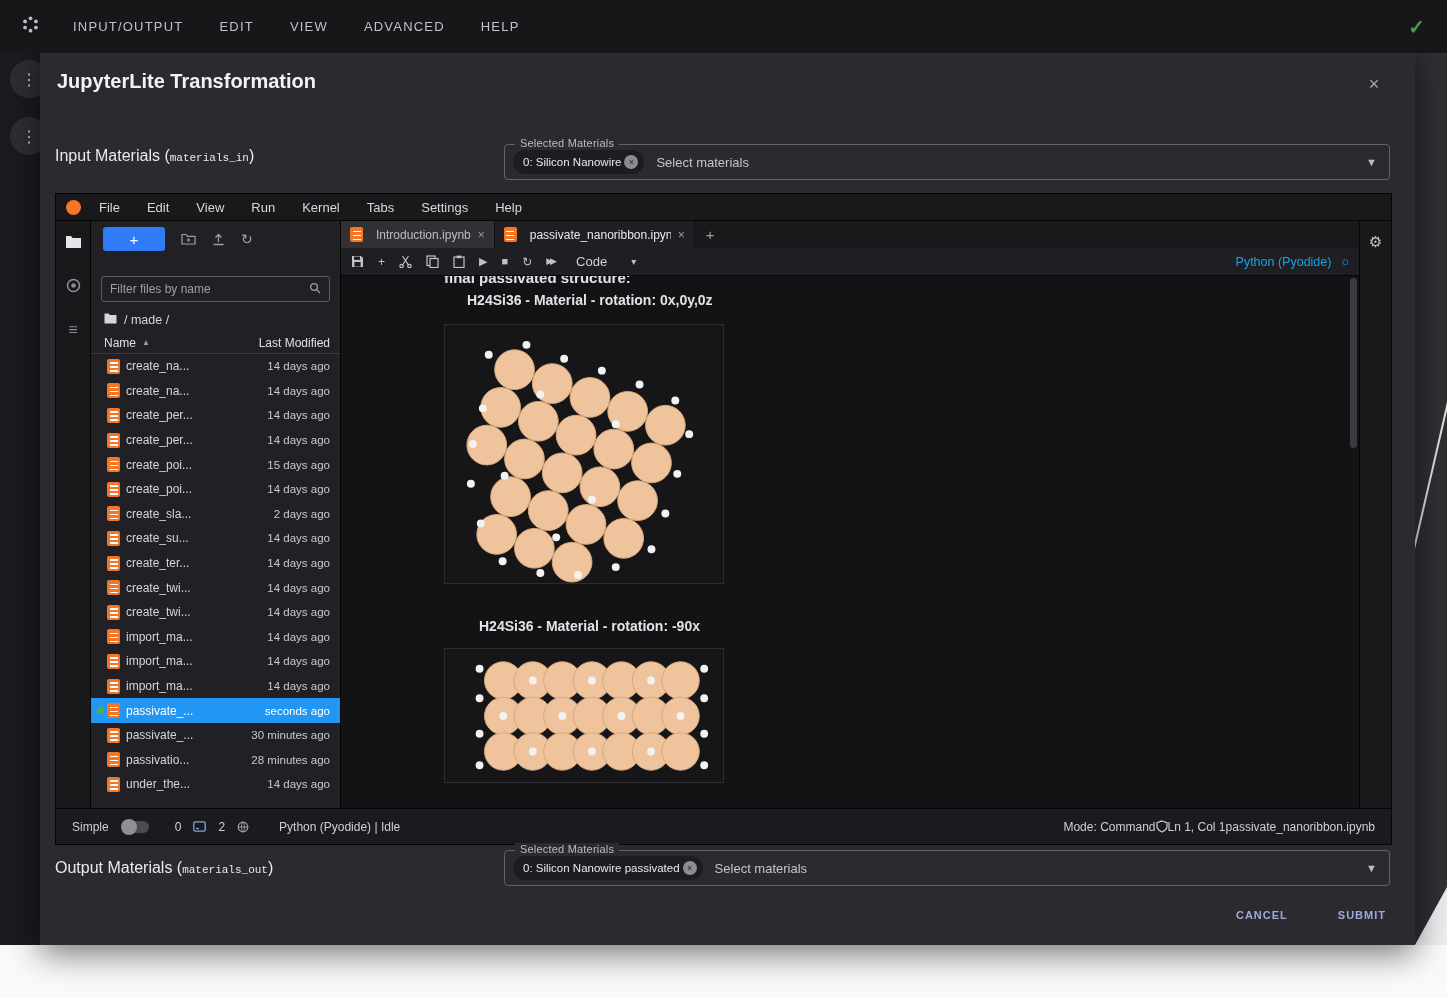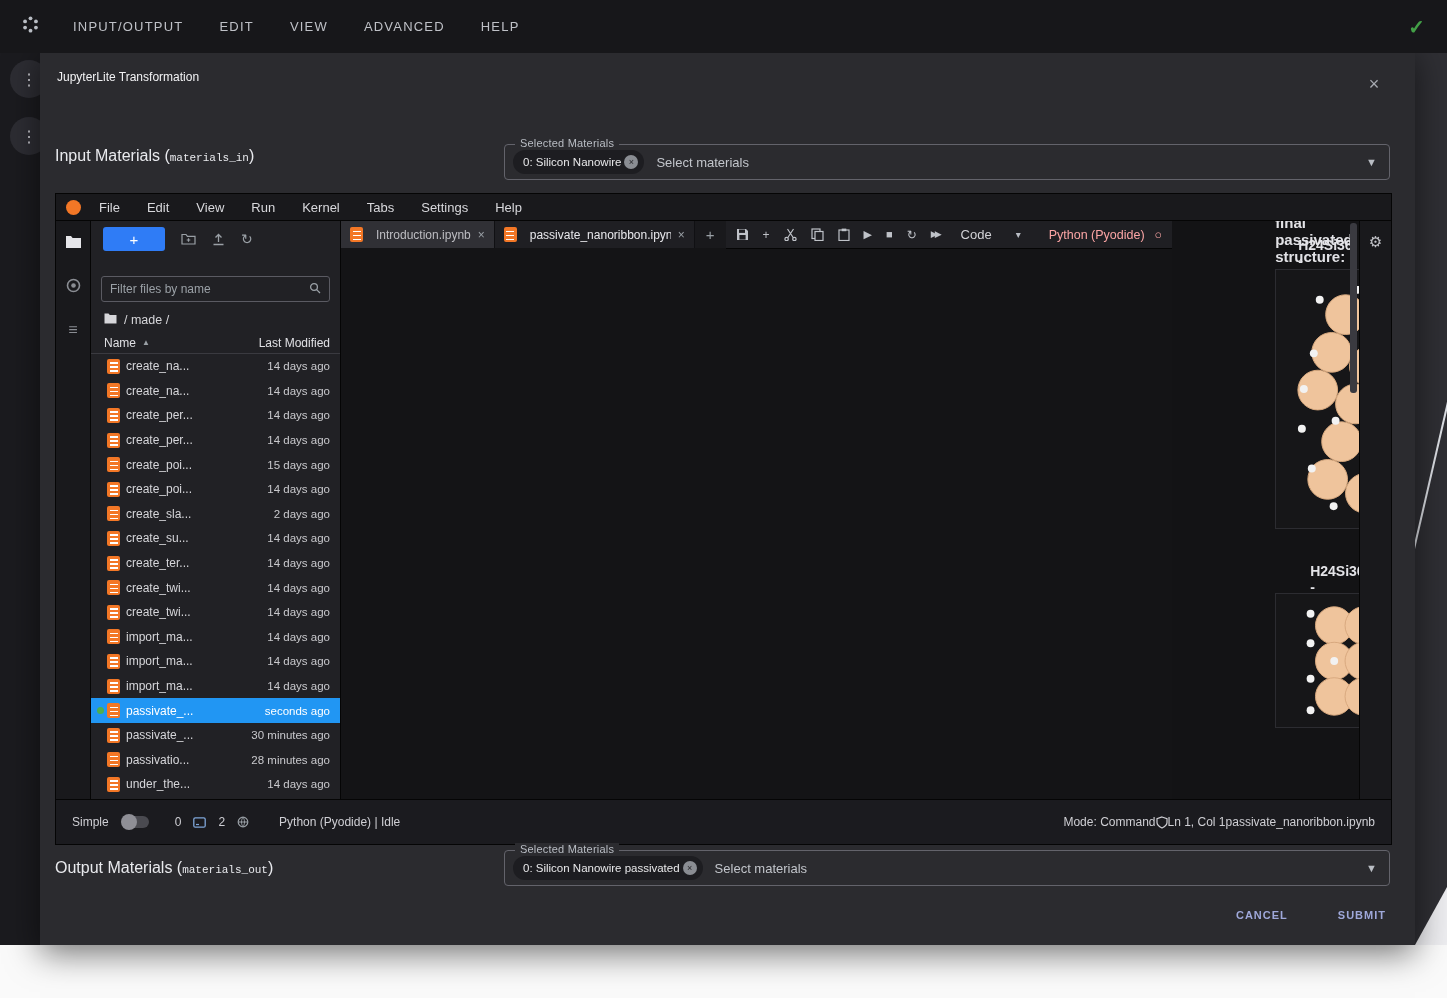--- a/index.html
+++ b/index.html
@@ -10,21 +10,21 @@
 .tmenus{display:flex;gap:36px;margin-left:34px}
 .tmenu{color:#bfc1c7;font-size:13px;letter-spacing:1.2px;cursor:pointer}
 .tcheck{margin-left:auto;color:#43a047;font-size:20px;font-weight:bold;cursor:pointer}
 .fab{position:absolute;left:10px;width:38px;height:38px;border-radius:50%;background:#2d2d33;color:#d0d0d6;display:flex;align-items:center;justify-content:center;font-size:16px;z-index:1}
 .bottom-strip{position:absolute;left:0;top:945px;width:100%;height:53px;background:#fafafa;z-index:0}
 .right-strip{position:absolute;left:1415px;top:48px;width:32px;height:897px;background:#2f2f34;z-index:1;overflow:hidden}
 .diag{position:absolute;left:15px;top:320px;width:2px;height:215px;background:#dde0e5;transform:rotate(13deg)}
 .corner{position:absolute;bottom:0;right:0;width:0;height:0;border-left:32px solid transparent;border-bottom:58px solid #ededf0}
 
 .modal{position:absolute;left:40px;top:48px;width:1375px;height:897px;background:#2b2b2f;z-index:2;box-shadow:0 8px 32px rgba(0,0,0,.55)}
-.dlg-title{position:absolute;left:17px;top:22px;font-size:12px;font-weight:400;color:#f2f2f4}
+.dlg-title{position:absolute;left:17px;top:22px;font-size:20px;font-weight:700;color:#f2f2f4}
 .dlg-close{position:absolute;left:1322px;top:26px;color:#a7aab1;font-size:18px;cursor:pointer;width:24px;text-align:center}
 .mat-label{position:absolute;left:15px;font-size:16px;color:#e9eaee}
 .mat-label code{font-family:Liberation Mono, monospace;font-size:11px}
 .matselect{position:absolute;left:464px;width:886px;height:36px;border:1px solid #63636b;border-radius:4px;display:flex;align-items:center;padding:0 34px 0 8px;cursor:pointer}
 .matselect .legend{position:absolute;top:-8px;left:10px;font-size:11px;color:#b9bdc4;background:#2b2b2f;padding:0 5px;letter-spacing:.2px}
 .chip{display:flex;align-items:center;gap:3px;background:#1d1d21;border-radius:12px;height:24px;padding:0 6px 0 10px;color:#e8e8ea;font-size:11.5px;white-space:nowrap}
 .chipx{width:14px;height:14px;border-radius:50%;background:#8a8d93;color:#26262a;font-size:9px;display:flex;align-items:center;justify-content:center;cursor:pointer}
 .msel-ph{margin-left:12px;color:#c2c5cb;font-size:13px}
 .msel-caret{position:absolute;right:12px;color:#b9bdc4;font-size:11px}
 .dlg-actions{position:absolute;right:25px;top:855px;display:flex;gap:42px}
@@ -54,45 +54,45 @@
 .frow{height:24.6px;display:flex;align-items:center;padding:0 10px 0 6px;color:#d6d6da;font-size:12px;cursor:pointer}
 .fdot{width:7px;height:7px;border-radius:50%;margin-right:3px;background:transparent;flex:none}
 .fdot.on{background:#4caf50}
 .nbicon{width:13px;height:15px;background:#f37726;border-radius:2px;position:relative;margin-right:6px;flex:none}
 .nbicon::after{content:"";position:absolute;left:2.5px;right:2.5px;top:3.5px;height:1.5px;background:#fff;box-shadow:0 4px 0 #fff,0 8px 0 #fff}
 .fname{flex:1;white-space:nowrap;overflow:hidden}
 .fmod{margin-left:auto;color:#c9c9cd;font-size:11.5px;white-space:nowrap}
 .frow.sel{background:#2196f3;color:#fff}
 .frow.sel .fmod{color:#fff}
 
-.jl-main{flex:1;display:flex;flex-direction:row;min-width:0;background:#141416}
+.jl-main{flex:1;display:flex;flex-direction:column;min-width:0;background:#141416}
 .tabrow{height:27px;background:#19191c;display:flex;align-items:stretch;flex:none}
 .tab{display:flex;align-items:center;gap:7px;padding:0 9px;background:#303035;border-right:1px solid #101013;color:#bdbdc2;font-size:12px;cursor:pointer;max-width:200px}
 .tab.active{background:#1f1f23;color:#e8e8ec}
 .tlabel{white-space:nowrap;overflow:hidden;max-width:148px}
 .tclose{color:#9aa0a6;font-size:12px;cursor:pointer}
 .addtab{display:flex;align-items:center;padding:0 11px;color:#9aa0a6;font-size:15px;cursor:pointer}
 .nb-toolbar{height:28px;background:#1f1f23;border-bottom:1px solid #050505;display:flex;align-items:center;padding:0 10px;gap:14px;color:#bfc2c8;flex:none}
 .nt-icon{cursor:pointer;display:flex;align-items:center;font-size:12px;line-height:1}
 .nt-glyph{font-size:11px}
 .ffwd{letter-spacing:-3px;font-size:9px}
 .celltype{display:flex;align-items:center;gap:24px;margin-left:8px;font-size:13px;color:#d2d2d6;cursor:pointer}
 .celltype .ct-caret{font-size:10px;color:#b9bdc4}
 .nt-spacer{flex:1}
-.kernel-ind{display:flex;align-items:center;gap:10px;color:#fca5a5;font-size:12.5px;cursor:pointer}
+.kernel-ind{display:flex;align-items:center;gap:10px;color:#0ea5e9;font-size:12.5px;cursor:pointer}
 .nb-content{flex:1;background:#131315;position:relative;overflow:hidden}
 .clip-line{position:absolute;left:103px;top:-7px;font-size:15px;font-weight:bold;color:#e2e2e6}
 .fig-h{position:absolute;font-size:14px;font-weight:bold;color:#e3e3e7}
 .nbfig{position:absolute;border:1px solid #2c2c31;background:#161618}
 .nbfig svg{display:block;width:100%;height:100%}
 .vscroll{position:absolute;right:2px;top:2px;width:7px;height:170px;background:#3a3a40;border-radius:3px;cursor:pointer}
 .jl-right{width:32px;background:#19191c;border-left:1px solid #050505;display:flex;flex-direction:column;align-items:center;padding-top:12px;flex:none}
 .gear{color:#c3c4c9;font-size:15px;cursor:pointer}
 
-.jl-status{height:45px;background:#1b1b1f;border-top:1px solid #050505;display:flex;align-items:center;padding:15px 16px;gap:12px;color:#cfcfd4;font-size:12px;flex:none}
+.jl-status{height:36px;background:#1b1b1f;border-top:1px solid #050505;display:flex;align-items:center;padding:15px 16px;gap:12px;color:#cfcfd4;font-size:12px;flex:none}
 .toggle{width:26px;height:12px;background:#4a4a50;border-radius:6px;position:relative;cursor:pointer;margin:0 14px 0 2px}
 .toggle .knob{position:absolute;left:-2px;top:-2px;width:16px;height:16px;border-radius:50%;background:#8f8f96}
 .sb-gap{width:6px}
 .sb-right{margin-left:auto;display:flex;align-items:center;}
 .sb-icon{display:flex;align-items:center}
 </style>
 </head>
 <body>
 
 <div class="screen">

